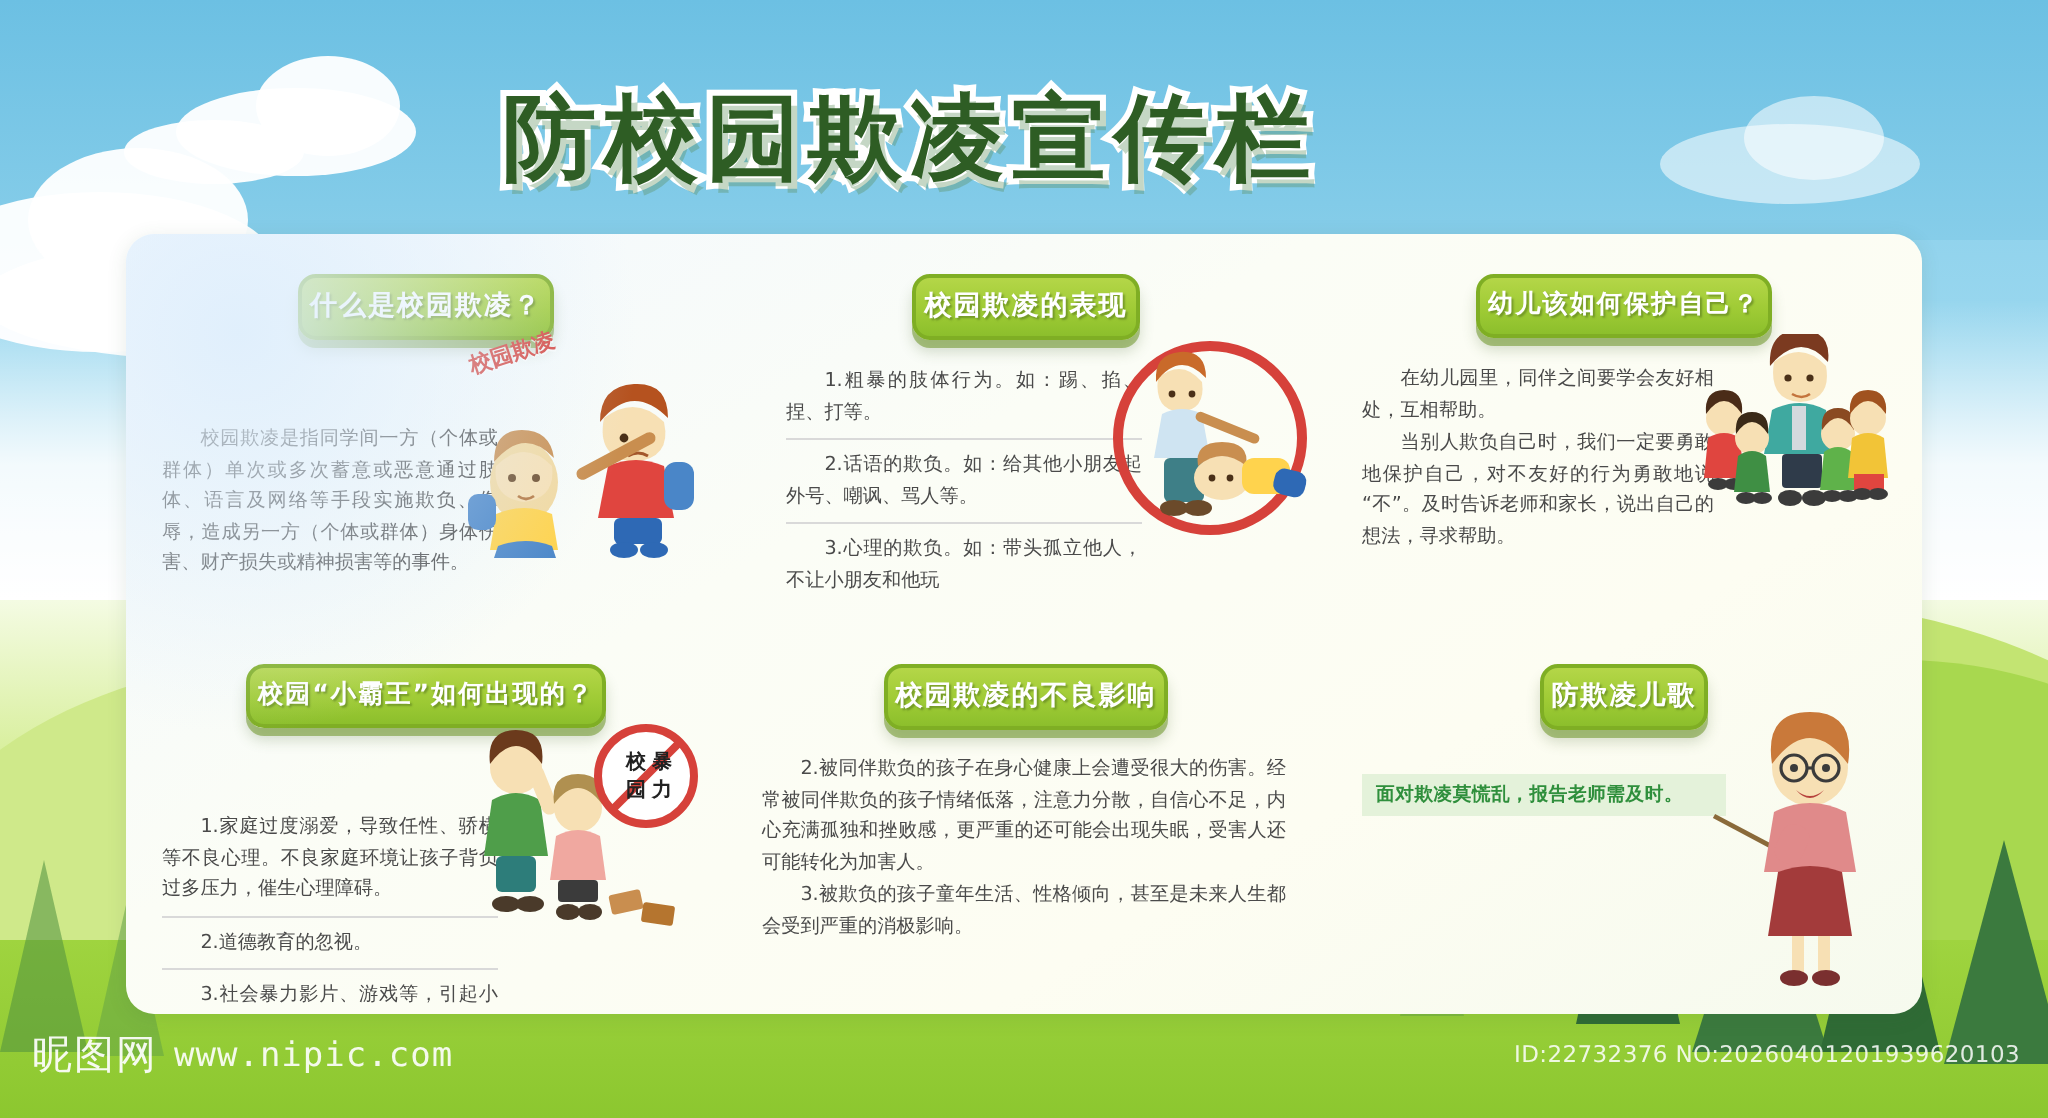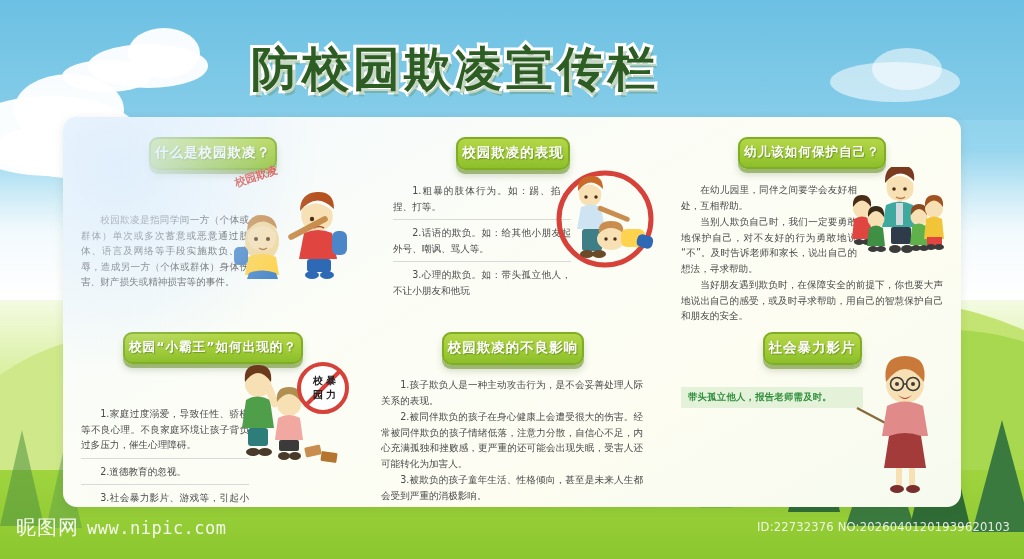--- a/index.html
+++ b/index.html
@@ -295,21 +295,20 @@
         <div class="badge-row">
           <div class="badge wide">
             <span>幼儿该如何保护自己？</span>
           </div>
         </div>
         <div class="body-text" style="width:262px;">
           <div style="width:176px;">
             <p>在幼儿园里，同伴之间要学会友好相处，互相帮助。</p>
             <p>当别人欺负自己时，我们一定要勇敢地保护自己，对不友好的行为勇敢地说“不”。及时告诉老师和家长，说出自己的想法，寻求帮助。</p>
           </div>
-          <p>当好朋友遇到欺负时，在保障安全的前提下，你也要大声地说出自己的感受，或及时寻求帮助，用自己的智慧保护自己和朋友的安全。</p>
         </div>
 
         <div class="art" style="left:182px; top:50px; width:104px; height:96px;">
           <svg width="104" height="96" viewBox="0 0 104 96">
 
             <path d="M42 14 q14 -11 26 2 q3 17 -13 18 q-16 -1 -13 -20z" fill="#f7e0b4"></path>
             <path d="M40 16 q15 -18 29 -2 q2 -16 -14 -16 q-16 0 -15 18z" fill="#7b3a20"></path>
             <circle cx="49" cy="22" r="1.8" fill="#4a3018"></circle>
             <circle cx="60" cy="22" r="1.8" fill="#4a3018"></circle>
             <path d="M51 30 q5 3 9 0" stroke="#c4743d" stroke-width="1.3" fill="none"></path>
@@ -397,34 +396,33 @@
         </div>
       </div>
 
       <div class="cell">
         <div class="badge-row">
           <div class="badge">
             <span>校园欺凌的不良影响</span>
           </div>
         </div>
         <div class="body-text text-col-full" style="margin-top:12px;">
-          <p>1.孩子欺负人是一种主动攻击行为，是不会妥善处理人际关系的表现。</p>
           <p>2.被同伴欺负的孩子在身心健康上会遭受很大的伤害。经常被同伴欺负的孩子情绪低落，注意力分散，自信心不足，内心充满孤独和挫败感，更严重的还可能会出现失眠，受害人还可能转化为加害人。</p>
           <p>3.被欺负的孩子童年生活、性格倾向，甚至是未来人生都会受到严重的消极影响。</p>
         </div>
       </div>
 
       <div class="cell">
         <div class="badge-row">
           <div class="badge">
-            <span>社会暴力影片</span>
+            <span>防欺凌儿歌</span>
           </div>
         </div>
         <div class="rhymes">
-          <div class="rhyme">带头孤立他人，报告老师需及时。</div>
+          <div class="rhyme">面对欺凌莫慌乱，报告老师需及时。</div>
         </div>
 
         <div class="art" style="left:190px; top:44px; width:96px; height:140px;">
           <svg width="96" height="140" viewBox="0 0 96 140">
             <path d="M4 52 L38 70" stroke="#8a6a3a" stroke-width="2.4"></path>
             <circle cx="52" cy="28" r="19" fill="#f7e0b4"></circle>
             <path d="M33 26 q19 -26 38 0 q4 -26 -19 -26 q-23 0 -19 26z" fill="#c9793a"></path>
             <circle cx="44" cy="28" r="6.5" fill="none" stroke="#3b3b3b" stroke-width="1.6"></circle>
             <circle cx="60" cy="28" r="6.5" fill="none" stroke="#3b3b3b" stroke-width="1.6"></circle>
             <line x1="50.5" y1="28" x2="53.5" y2="28" stroke="#3b3b3b" stroke-width="1.6"></line>

